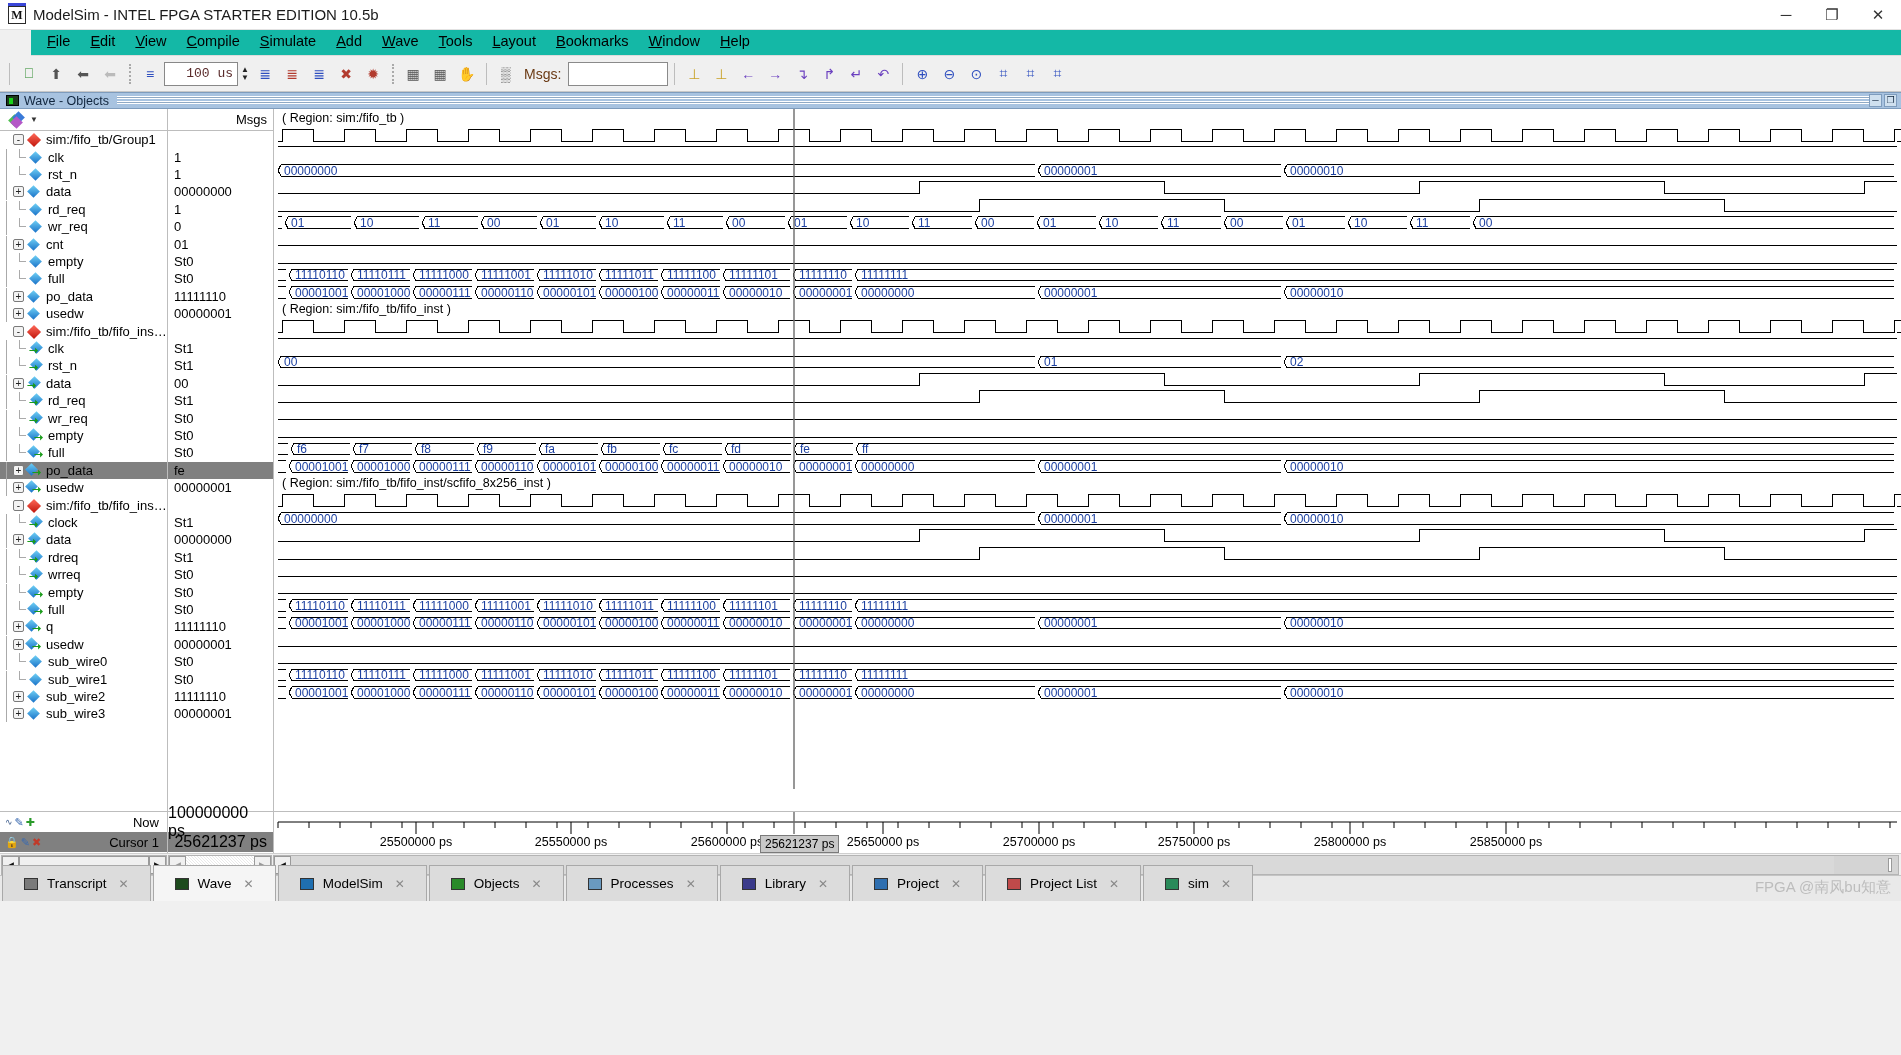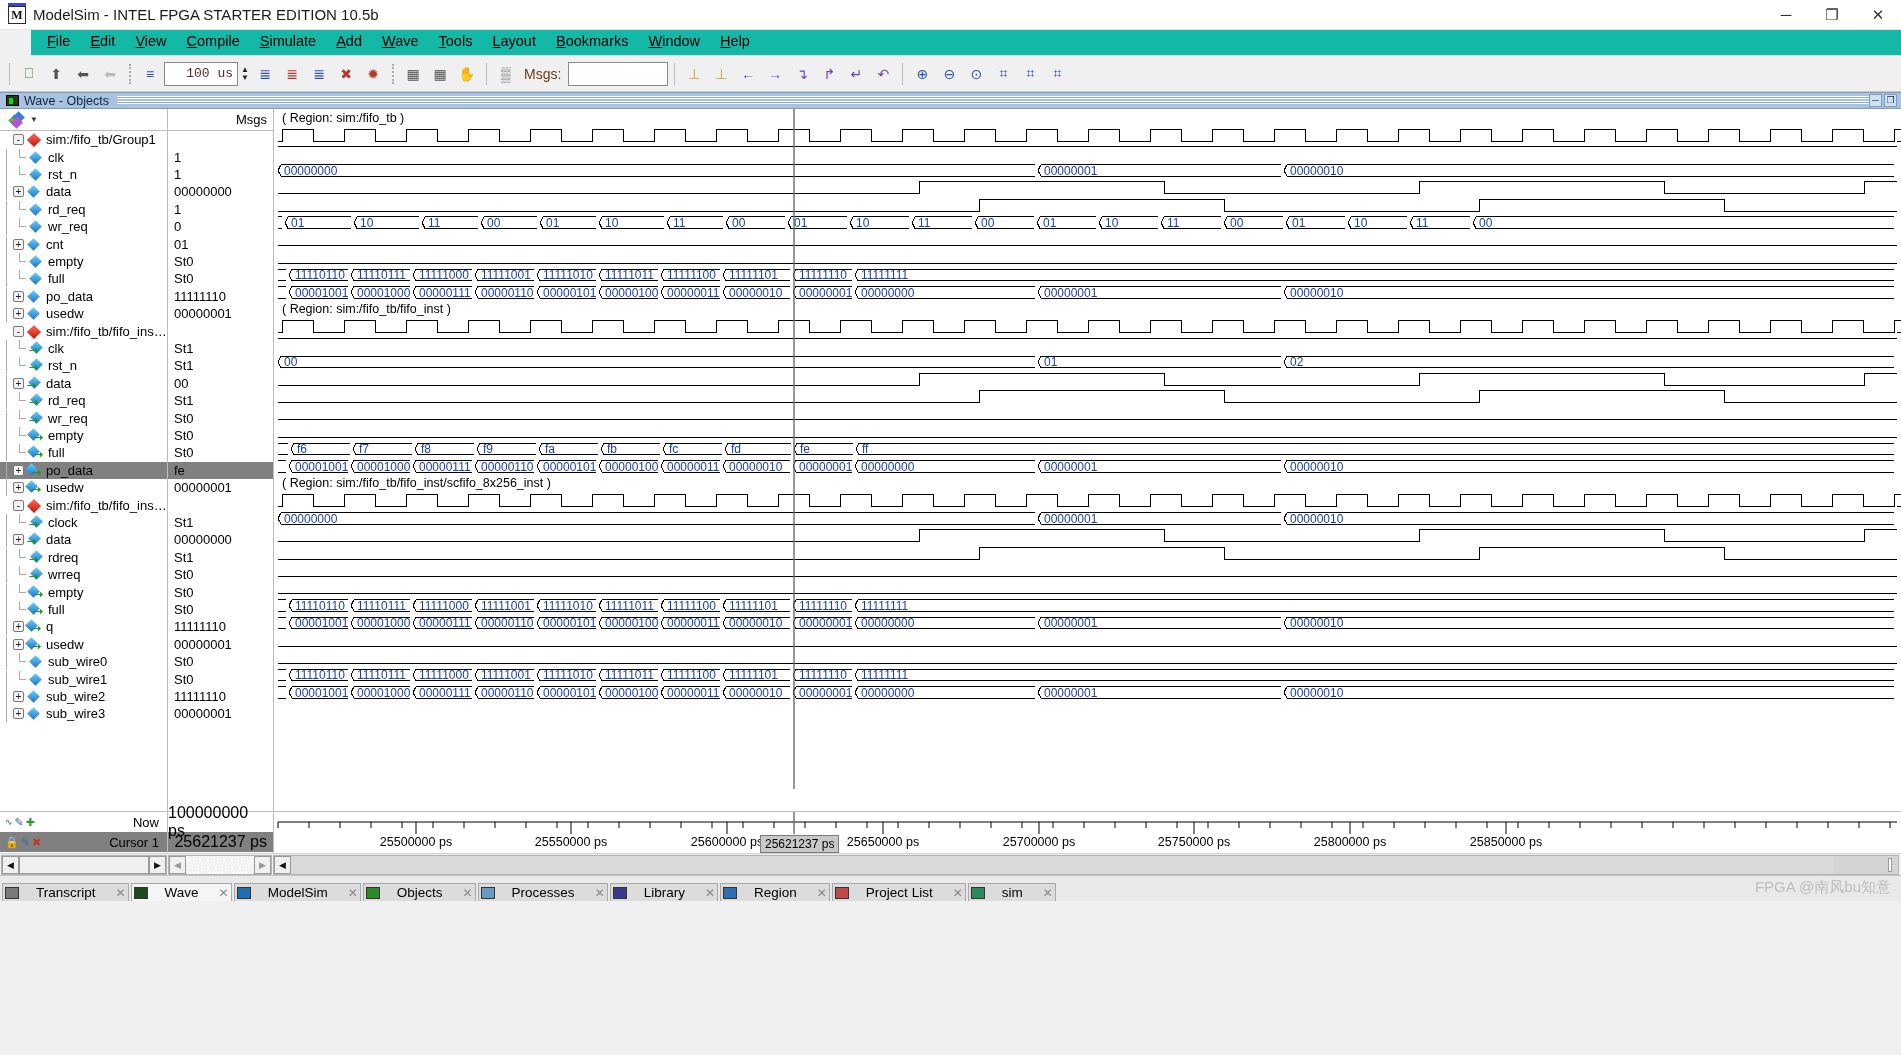--- a/index.html
+++ b/index.html
@@ -121,21 +121,21 @@
   .sb-arrow{width:17px;height:18px;background:#f0f0f0;border:1px solid #9a9a9a;
             font-size:9px;line-height:16px;text-align:center;color:#111;}
   .sb-track{flex:1;height:18px;background:#eaeaea;
             background-image:linear-gradient(45deg,#fff 25%,transparent 25%,transparent 50%,#fff 50%,#fff 75%,transparent 75%);
             background-size:3px 3px;}
   .sb-thumb{height:18px;background:#f0f0f0;border:1px solid #9a9a9a;}
 
   
   #tabbar{height:26px;background:#e9e9e9;display:flex;align-items:flex-end;
           border-top:1px solid #c4c4c4;padding-left:2px;position:relative;}
-  .tab{height:18px;display:flex;align-items:center;gap:17px;padding:0 2px;
+  .tab{height:36px;display:flex;align-items:center;gap:9px;padding:0 21px;
        background:#dcdcdc;border:1px solid #a9a9a9;border-bottom:none;margin-right:2px;font-size:13.5px;}
   .tab.active{background:#f5f5f5;}
   .tab .tabclose{color:#888;font-size:12px;margin-left:3px;}
   .tabicon{width:14px;height:12px;}
   #watermark{position:absolute;right:10px;bottom:4px;font-size:15px;color:#bdbdbd;}
 
   
   svg{display:block;}
   .sig{stroke:#000;stroke-width:1;fill:none;shape-rendering:crispEdges;}
   .busline{stroke:#000;stroke-width:1;fill:none;shape-rendering:crispEdges;}
@@ -994,21 +994,21 @@
       <span>Processes</span>
       <span class="tabclose">✕</span>
     </div>
     <div class="tab">
       <span class="tabicon" style="background: rgb(58, 58, 138); display: inline-block; border: 1px solid rgb(51, 51, 51);"></span>
       <span>Library</span>
       <span class="tabclose">✕</span>
     </div>
     <div class="tab">
       <span class="tabicon" style="background: rgb(47, 111, 176); display: inline-block; border: 1px solid rgb(51, 51, 51);"></span>
-      <span>Region</span>
+      <span>Project</span>
       <span class="tabclose">✕</span>
     </div>
     <div class="tab">
       <span class="tabicon" style="background: rgb(192, 74, 74); display: inline-block; border: 1px solid rgb(51, 51, 51);"></span>
       <span>Project List</span>
       <span class="tabclose">✕</span>
     </div>
     <div class="tab">
       <span class="tabicon" style="background: rgb(42, 138, 90); display: inline-block; border: 1px solid rgb(51, 51, 51);"></span>
       <span>sim</span>

